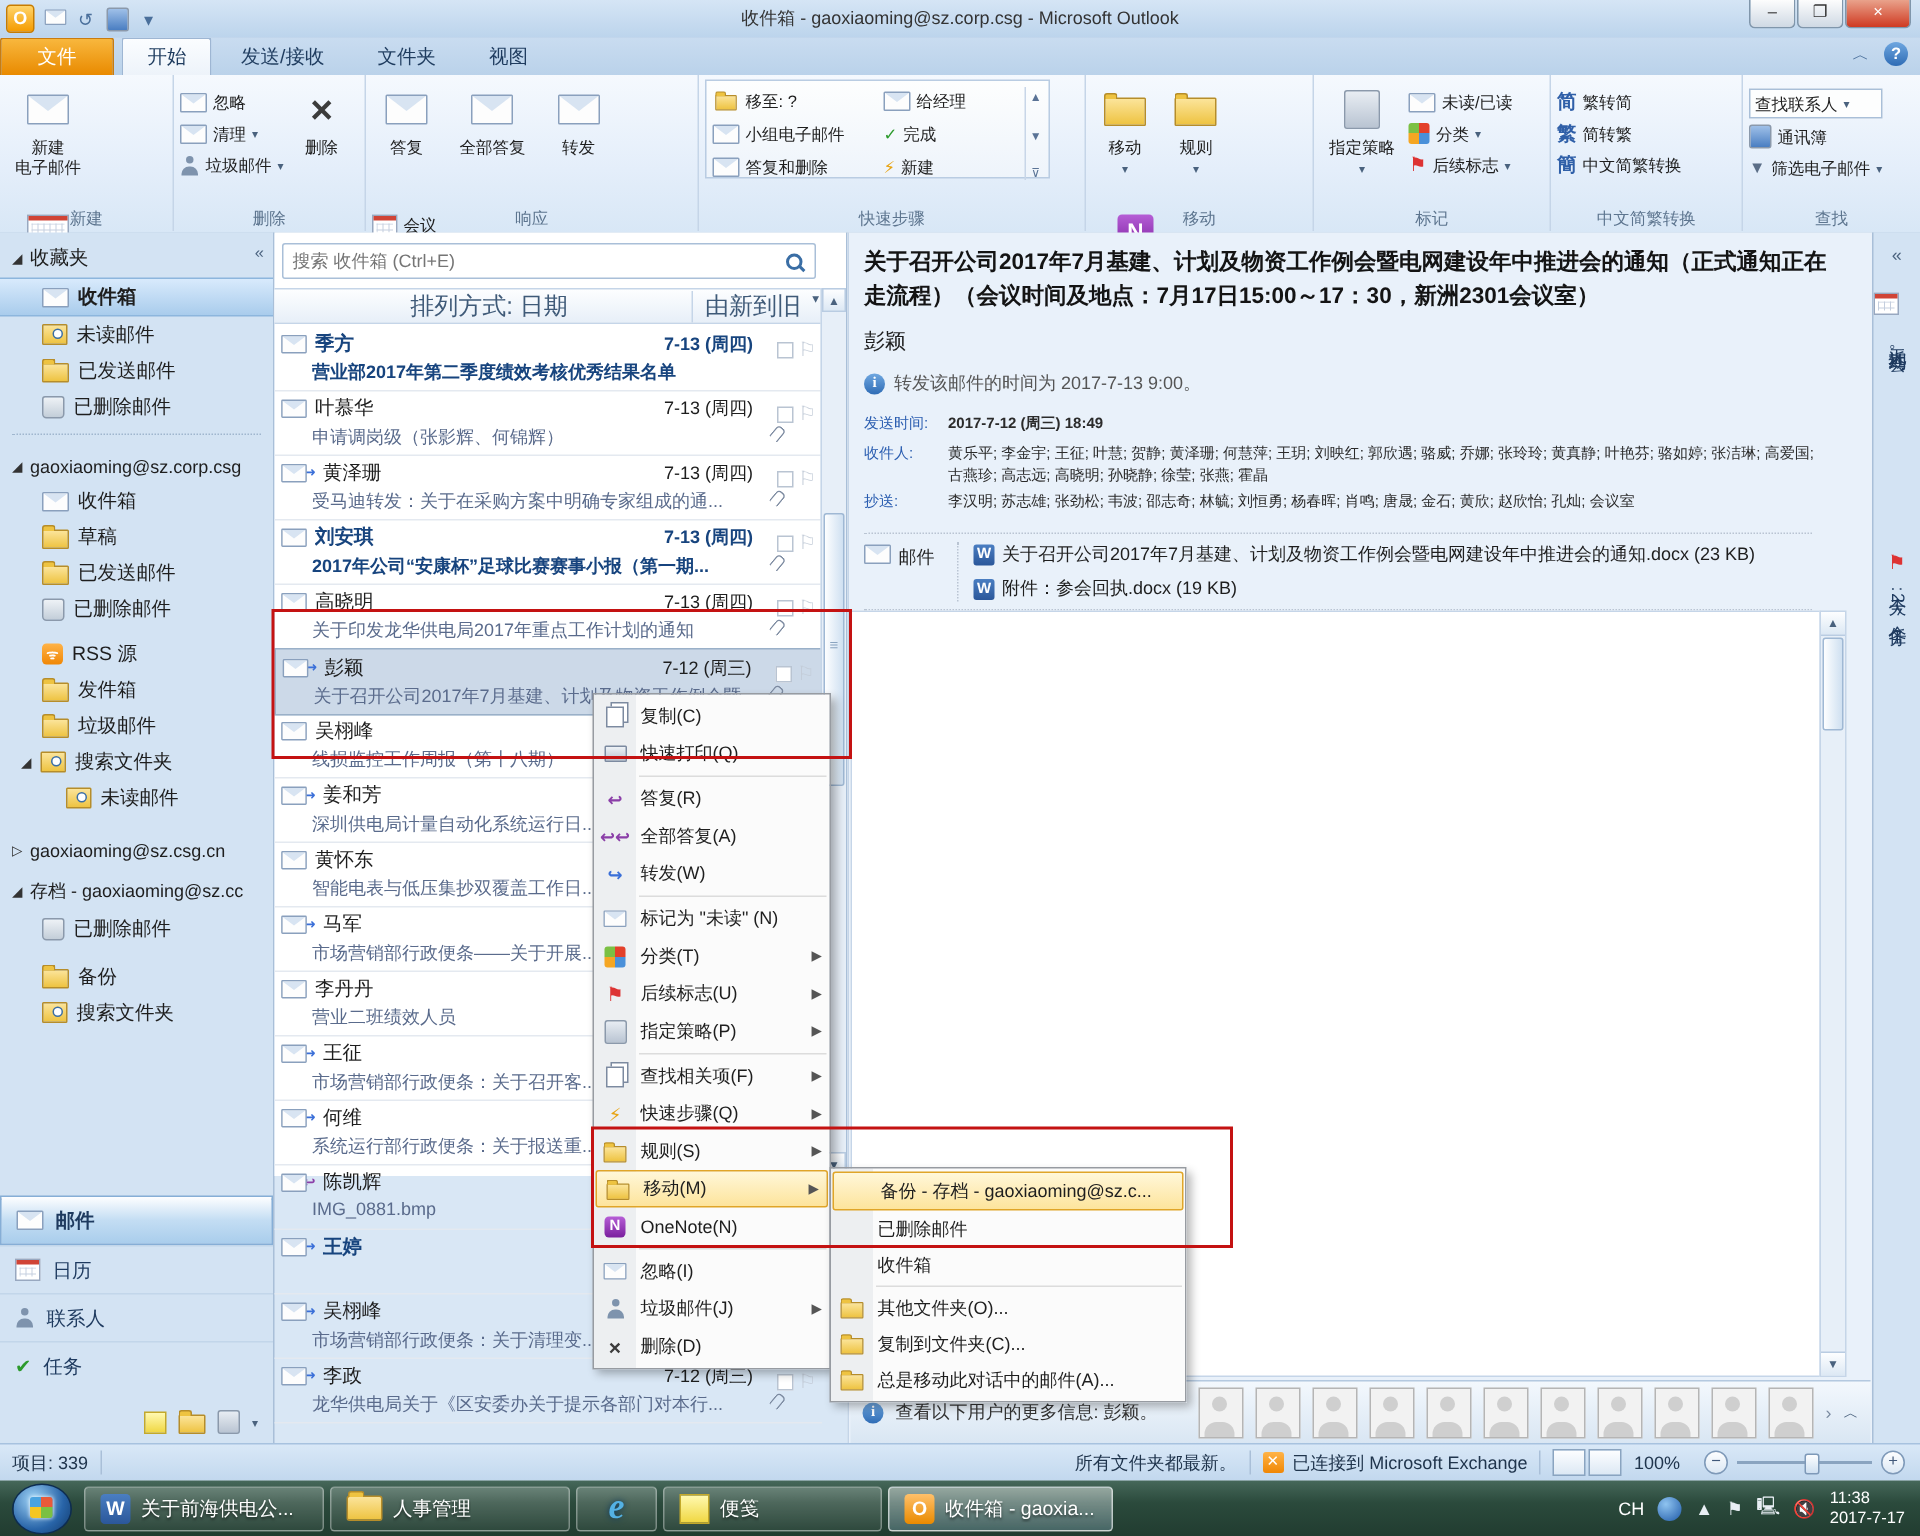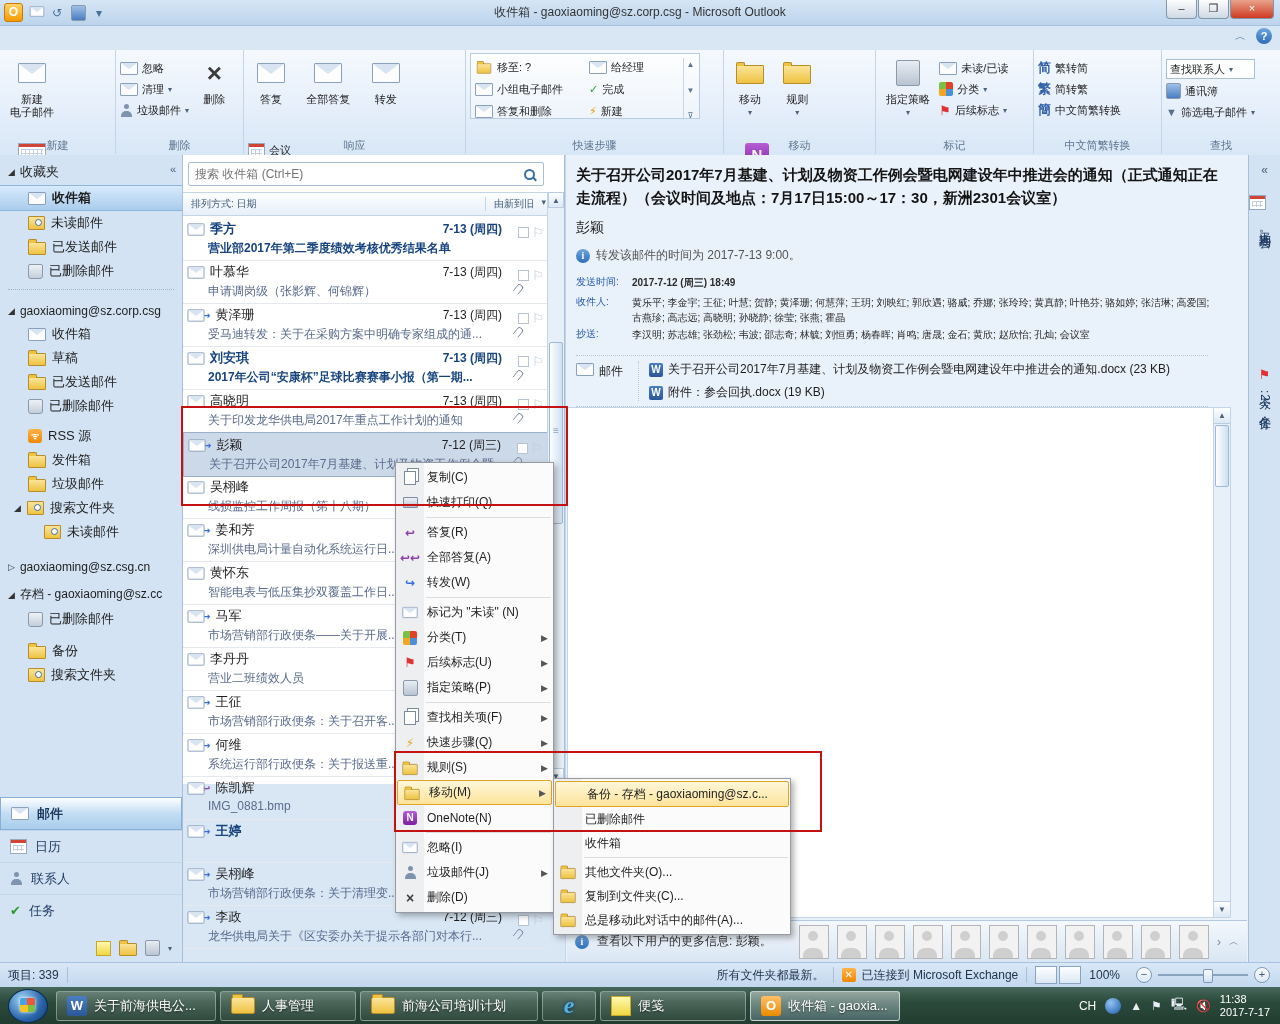--- a/index.html
+++ b/index.html
@@ -111,21 +111,21 @@
   .navitem{display:flex;align-items:center;gap:8px;height:31px;padding-left:10px;font-size:13px;color:#1e3a5f;border-top:1px solid #c2d6ea;}
   .navitem.sel{background:linear-gradient(#fdfeff,#c3ddf3 50%,#a9cdec);font-weight:bold;border:1px solid #86aed6;}
   .sidefooticons{display:flex;justify-content:flex-end;align-items:center;gap:8px;padding:8px 10px 0 0;}
 
   
   #mlist{position:absolute;left:183px;top:155px;width:382px;height:629px;background:#fff;border-right:1px solid #a9bfd8;box-sizing:border-box;}
   .searchwrap{position:absolute;left:5px;top:7px;right:20px;height:22px;background:#fff;border:1px solid #a9bfd8;border-radius:2px;display:flex;align-items:center;}
   .searchwrap input{flex:1;border:none;outline:none;font-size:12px;color:#777;padding:0 6px;background:transparent;
     font-family:"Liberation Sans","DejaVu Sans",sans-serif;}
   .sortbar{position:absolute;left:0;top:37px;right:16px;height:22px;background:linear-gradient(#fdfeff,#e7eff8);
-    border-top:1px solid #c5d5e8;border-bottom:1px solid #c5d5e8;display:flex;align-items:center;font-size:10px;color:#3f5a78;}
+    border-top:1px solid #c5d5e8;border-bottom:1px solid #c5d5e8;display:flex;align-items:center;font-size:16px;color:#3f5a78;text-align:center;}
   .sortbar .sby{padding-left:8px;flex:1;}
   .sortbar .sord{border-left:1px solid #c5d5e8;padding:0 14px 0 8px;position:relative;}
   .sortbar .sord::after{content:"▾";position:absolute;right:2px;color:#4a627e;font-size:9px;}
   .vscroll{position:absolute;right:0;top:37px;width:16px;bottom:0;background:#e7eff8;border-left:1px solid #c5d5e8;}
   .vscroll .sarr{position:absolute;left:0;right:0;height:16px;text-align:center;font-size:8px;color:#4a627e;line-height:16px;
     background:linear-gradient(#fdfeff,#dce8f4);border:1px solid #b9cce2;box-sizing:border-box;}
   .vscroll .thumb{position:absolute;left:1px;right:1px;top:150px;height:180px;background:linear-gradient(90deg,#fdfeff,#cfe0f1);
     border:1px solid #9fb8d4;border-radius:2px;}
   .vscroll .thumb::after{content:"≡";position:absolute;left:0;right:0;top:50%;margin-top:-8px;text-align:center;color:#8aa4c0;font-size:10px;}
   .mrow{position:absolute;left:0;right:16px;height:43px;border-bottom:1px solid #e4e9f0;}
@@ -240,20 +240,27 @@
       <span class="qico">▾</span>
     </div>
     <div class="title-text">收件箱 - gaoxiaoming@sz.corp.csg  -  Microsoft Outlook</div>
     <div class="winbtns">
       <span class="wbtn">–</span>
       <span class="wbtn">❐</span>
       <span class="wbtn close">×</span>
     </div>
   </div>
 
+  <div id="tabrow">
+    <span class="tab file">文件</span>
+    <span class="tab active">开始</span>
+    <span class="tab">发送/接收</span>
+    <span class="tab">文件夹</span>
+    <span class="tab">视图</span>
+  </div>
   <div id="ribbonchrome">
     <span class="chev-min">︿</span>
     <span class="helpbtn">?</span>
   </div>
 
   <div id="ribbon">
     <div class="rgroup" style="width:116px">
       <div class="bigbtn">
         <span class="bicon">
             <span class="env lg"></span>
@@ -1056,27 +1063,23 @@
       <span class="zbtn">+</span>
     </div>
   </div>
 
   <div id="taskbar">
     <div class="orb"></div>
     <div class="tbtn" style="width:160px">
       <span class="wordic">W</span>
       <span class="lbl">关于前海供电公...</span>
     </div>
-    <div class="tbtn" style="width:136px">
+    <div class="tbtn" style="width:160px">
       <span class="tfold"></span>
       <span class="lbl">人事管理</span>
-    </div>
-    <div class="tbtn" style="width:178px">
-      <span class="tfold"></span>
-      <span class="lbl">前海公司培训计划</span>
     </div>
     <div class="tbtn" style="width:54px;justify-content:center">
       <span class="ieic">e</span>
     </div>
     <div class="tbtn" style="width:146px">
       <span class="noteic"></span>
       <span class="lbl">便笺</span>
     </div>
     <div class="tbtn active" style="width:150px">
       <span class="outlic">O</span>

